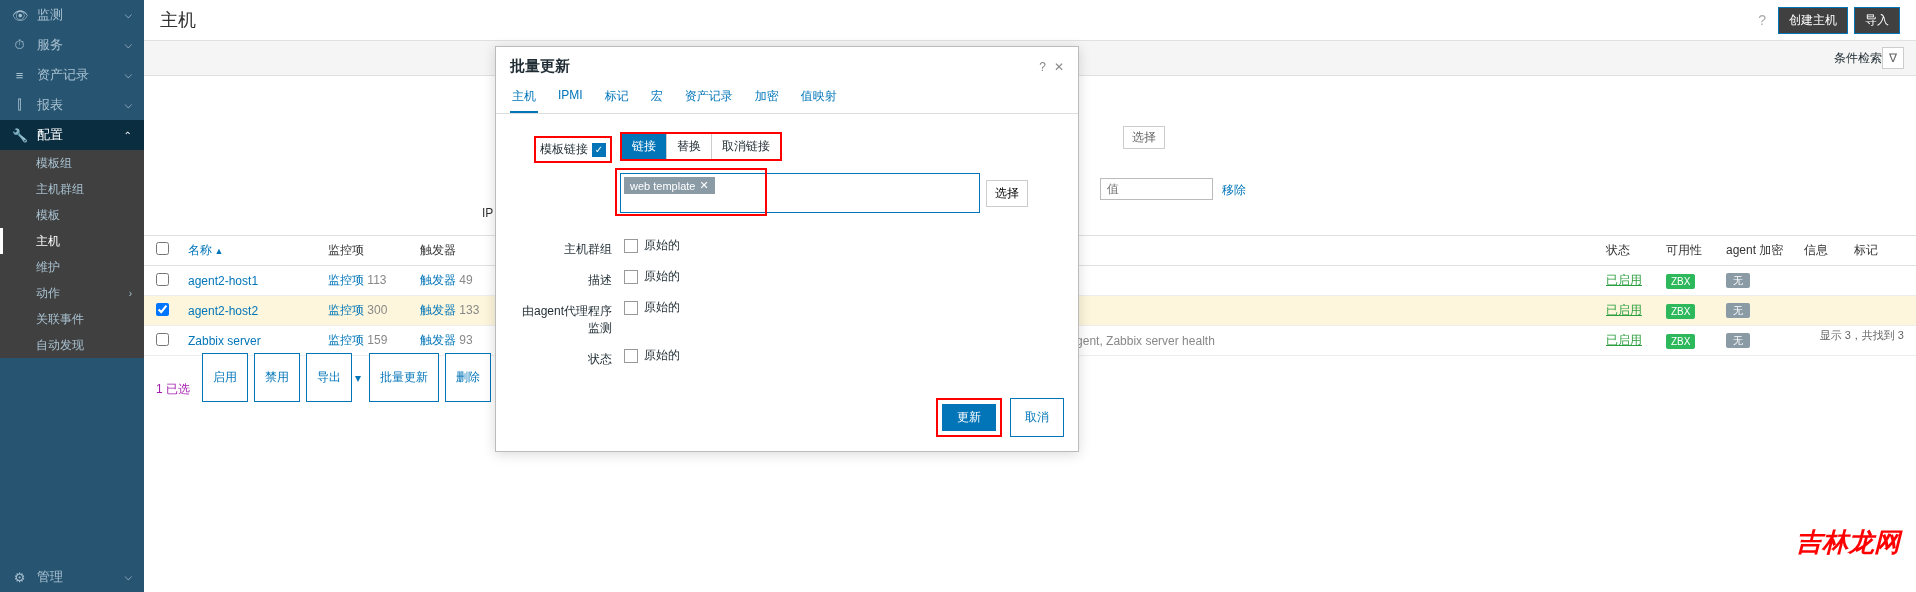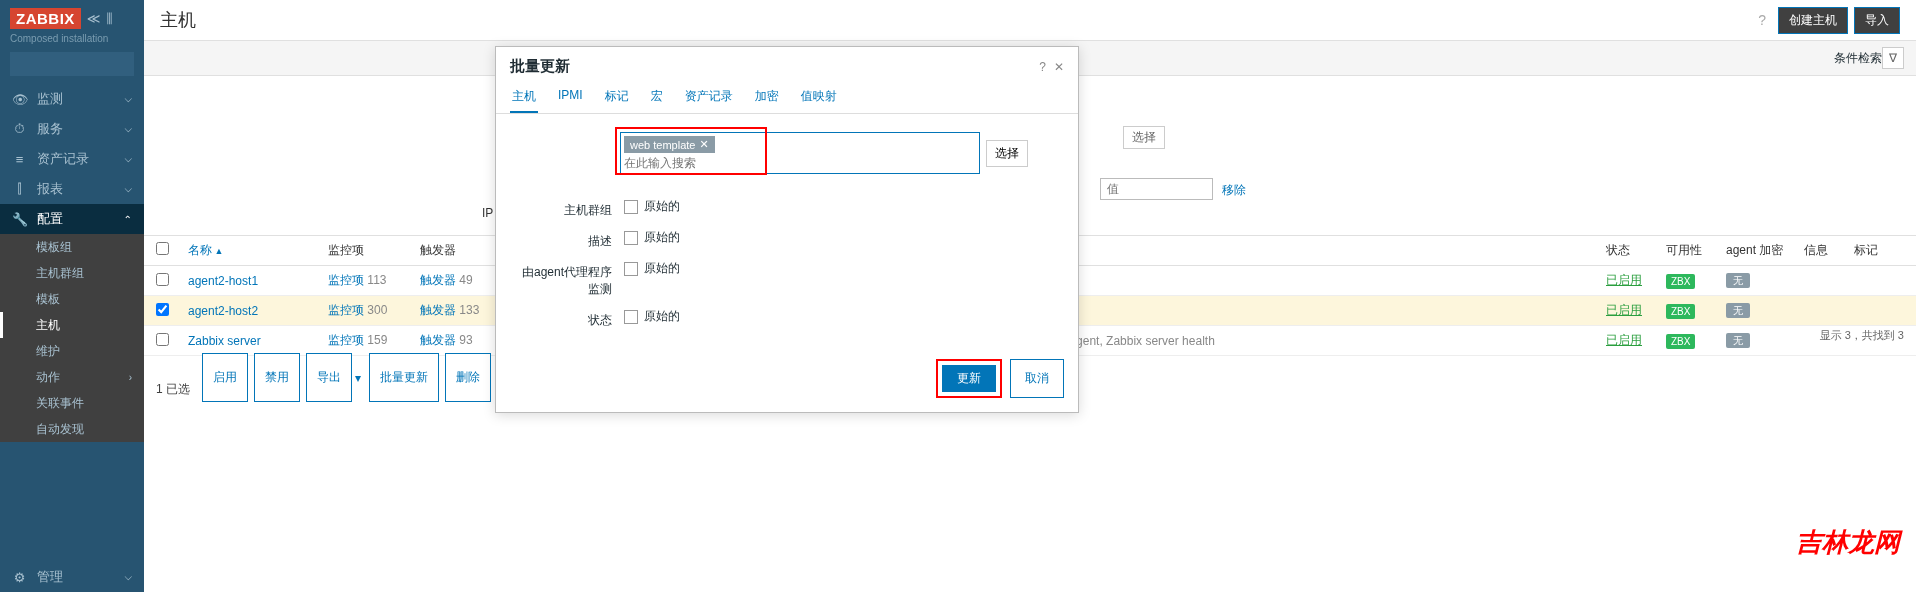--- a/index.html
+++ b/index.html
@@ -65,21 +65,21 @@
 .trow { display: flex; padding: 6px 12px; border-bottom: 1px solid #eee; align-items: center; }
 .trow.sel { background: #fdf6dc; }
 .trow input[type=checkbox] { margin-right: 4px; }
 .link { color: #0275b8; cursor: pointer; }
 .num { color: #888; }
 .status-en { color: #2b9f3f; text-decoration: underline; font-size: 12px; }
 .badge-zbx { background: #2db85c; color: #fff; font-size: 10px; padding: 2px 5px; border-radius: 2px; }
 .badge-none { background: #8a9ba6; color: #fff; font-size: 10px; padding: 2px 7px; border-radius: 2px; }
 
 .footer { padding: 10px 12px; display: flex; align-items: center; gap: 6px; }
-.footer .count { color: #404040; margin-right: 6px; margin-top: 24px; }
+.footer .count { color: #a21caf; margin-right: 6px; margin-top: 24px; }
 .btn-outline-blue { border: 1px solid #0275b8; color: #0275b8; background: #fff; padding: 15px 10px; font-size: 12px; cursor: pointer; }
 .summary { margin-left: auto; color: #666; font-size: 11px; padding-right: 12px; margin-top: -28px; text-align: right; }
 
 
 .modal { position: absolute; left: 495px; top: 46px; width: 584px; background: #fff; border: 1px solid #bbb; box-shadow: 0 2px 12px rgba(0,0,0,0.15); z-index: 100; }
 .modal-head { display: flex; padding: 10px 14px 6px; align-items: center; }
 .modal-head h2 { font-size: 15px; font-weight: bold; }
 .modal-head .right { margin-left: auto; display: flex; gap: 8px; color: #888; }
 .modal-tabs { display: flex; gap: 18px; padding: 0 14px; border-bottom: 1px solid #ddd; }
 .mtab { padding: 6px 2px; font-size: 12px; color: #0275b8; cursor: pointer; border-bottom: 2px solid transparent; }
@@ -106,32 +106,20 @@
 .btn-cancel { border: 1px solid #0275b8; color: #0275b8; background: #fff; padding: 4px 14px; font-size: 12px; cursor: pointer; }
 
 .watermark { position: absolute; right: 16px; bottom: 32px; font-size: 26px; color: #f00; font-family: "STKaiti", "KaiTi", serif; font-style: italic; font-weight: bold; z-index: 200; }
 </style>
 </head>
 <body>
 
 <div class="app">
 
   <div class="sidebar">
-    <div class="sb-top">
-      <div class="logo-row">
-        <span class="logo">ZABBIX</span>
-        <span class="collapse">≪</span>
-        <span class="collapse">⫼</span>
-      </div>
-      <div class="sub">Composed installation</div>
-      <div class="search-wrap">
-        <input type="text" style="">
-        <span class="ic">🔍</span>
-      </div>
-    </div>
     <div class="sb-menu">
       <div class="sb-item">
           <span class="ic">👁</span>
           <span>监测</span>
           <span class="chev">⌵</span>
         </div>
       <div class="sb-item">
           <span class="ic">⏱</span>
           <span>服务</span>
           <span class="chev">⌵</span>
@@ -306,29 +294,41 @@
       <div class="mtab active">主机</div>
       <div class="mtab">IPMI</div>
       <div class="mtab">标记</div>
       <div class="mtab">宏</div>
       <div class="mtab">资产记录</div>
       <div class="mtab">加密</div>
       <div class="mtab">值映射</div>
     </div>
     <div class="modal-body">
       <div class="mrow">
+        <div class="mlbl"><span class="redbox" style="padding:3px 4px;display:inline-flex;align-items:center;">
+              <span>模板链接</span> 
+              <span class="chk checked"></span>
+            </span></div>
+        <div class="mval">
+          <div class="seg redbox" style="border:2px solid #f00;">
+            <div class="s active">链接</div>
+            <div class="s">替换</div>
+            <div class="s">取消链接</div>
+          </div>
+        </div>
+      </div>
+      <div class="mrow">
         <div class="mlbl"></div>
         <div class="mval">
           <div style="position:relative;">
             <div class="tag-input">
               <span class="tag">
                   <span>web template</span>
                   <span class="x">✕</span>
                 </span>
-              <input type="text" placeholder="在此输入搜索" style="">
             </div>
             <div class="redbox" style="position:absolute;left:-5px;top:-5px;width:152px;height:48px;pointer-events:none;"></div>
           </div>
           <button class="btn-select">选择</button>
         </div>
       </div>
       <div class="mrow">
         <div class="mlbl"></div>
       </div>
       <div class="mrow">

